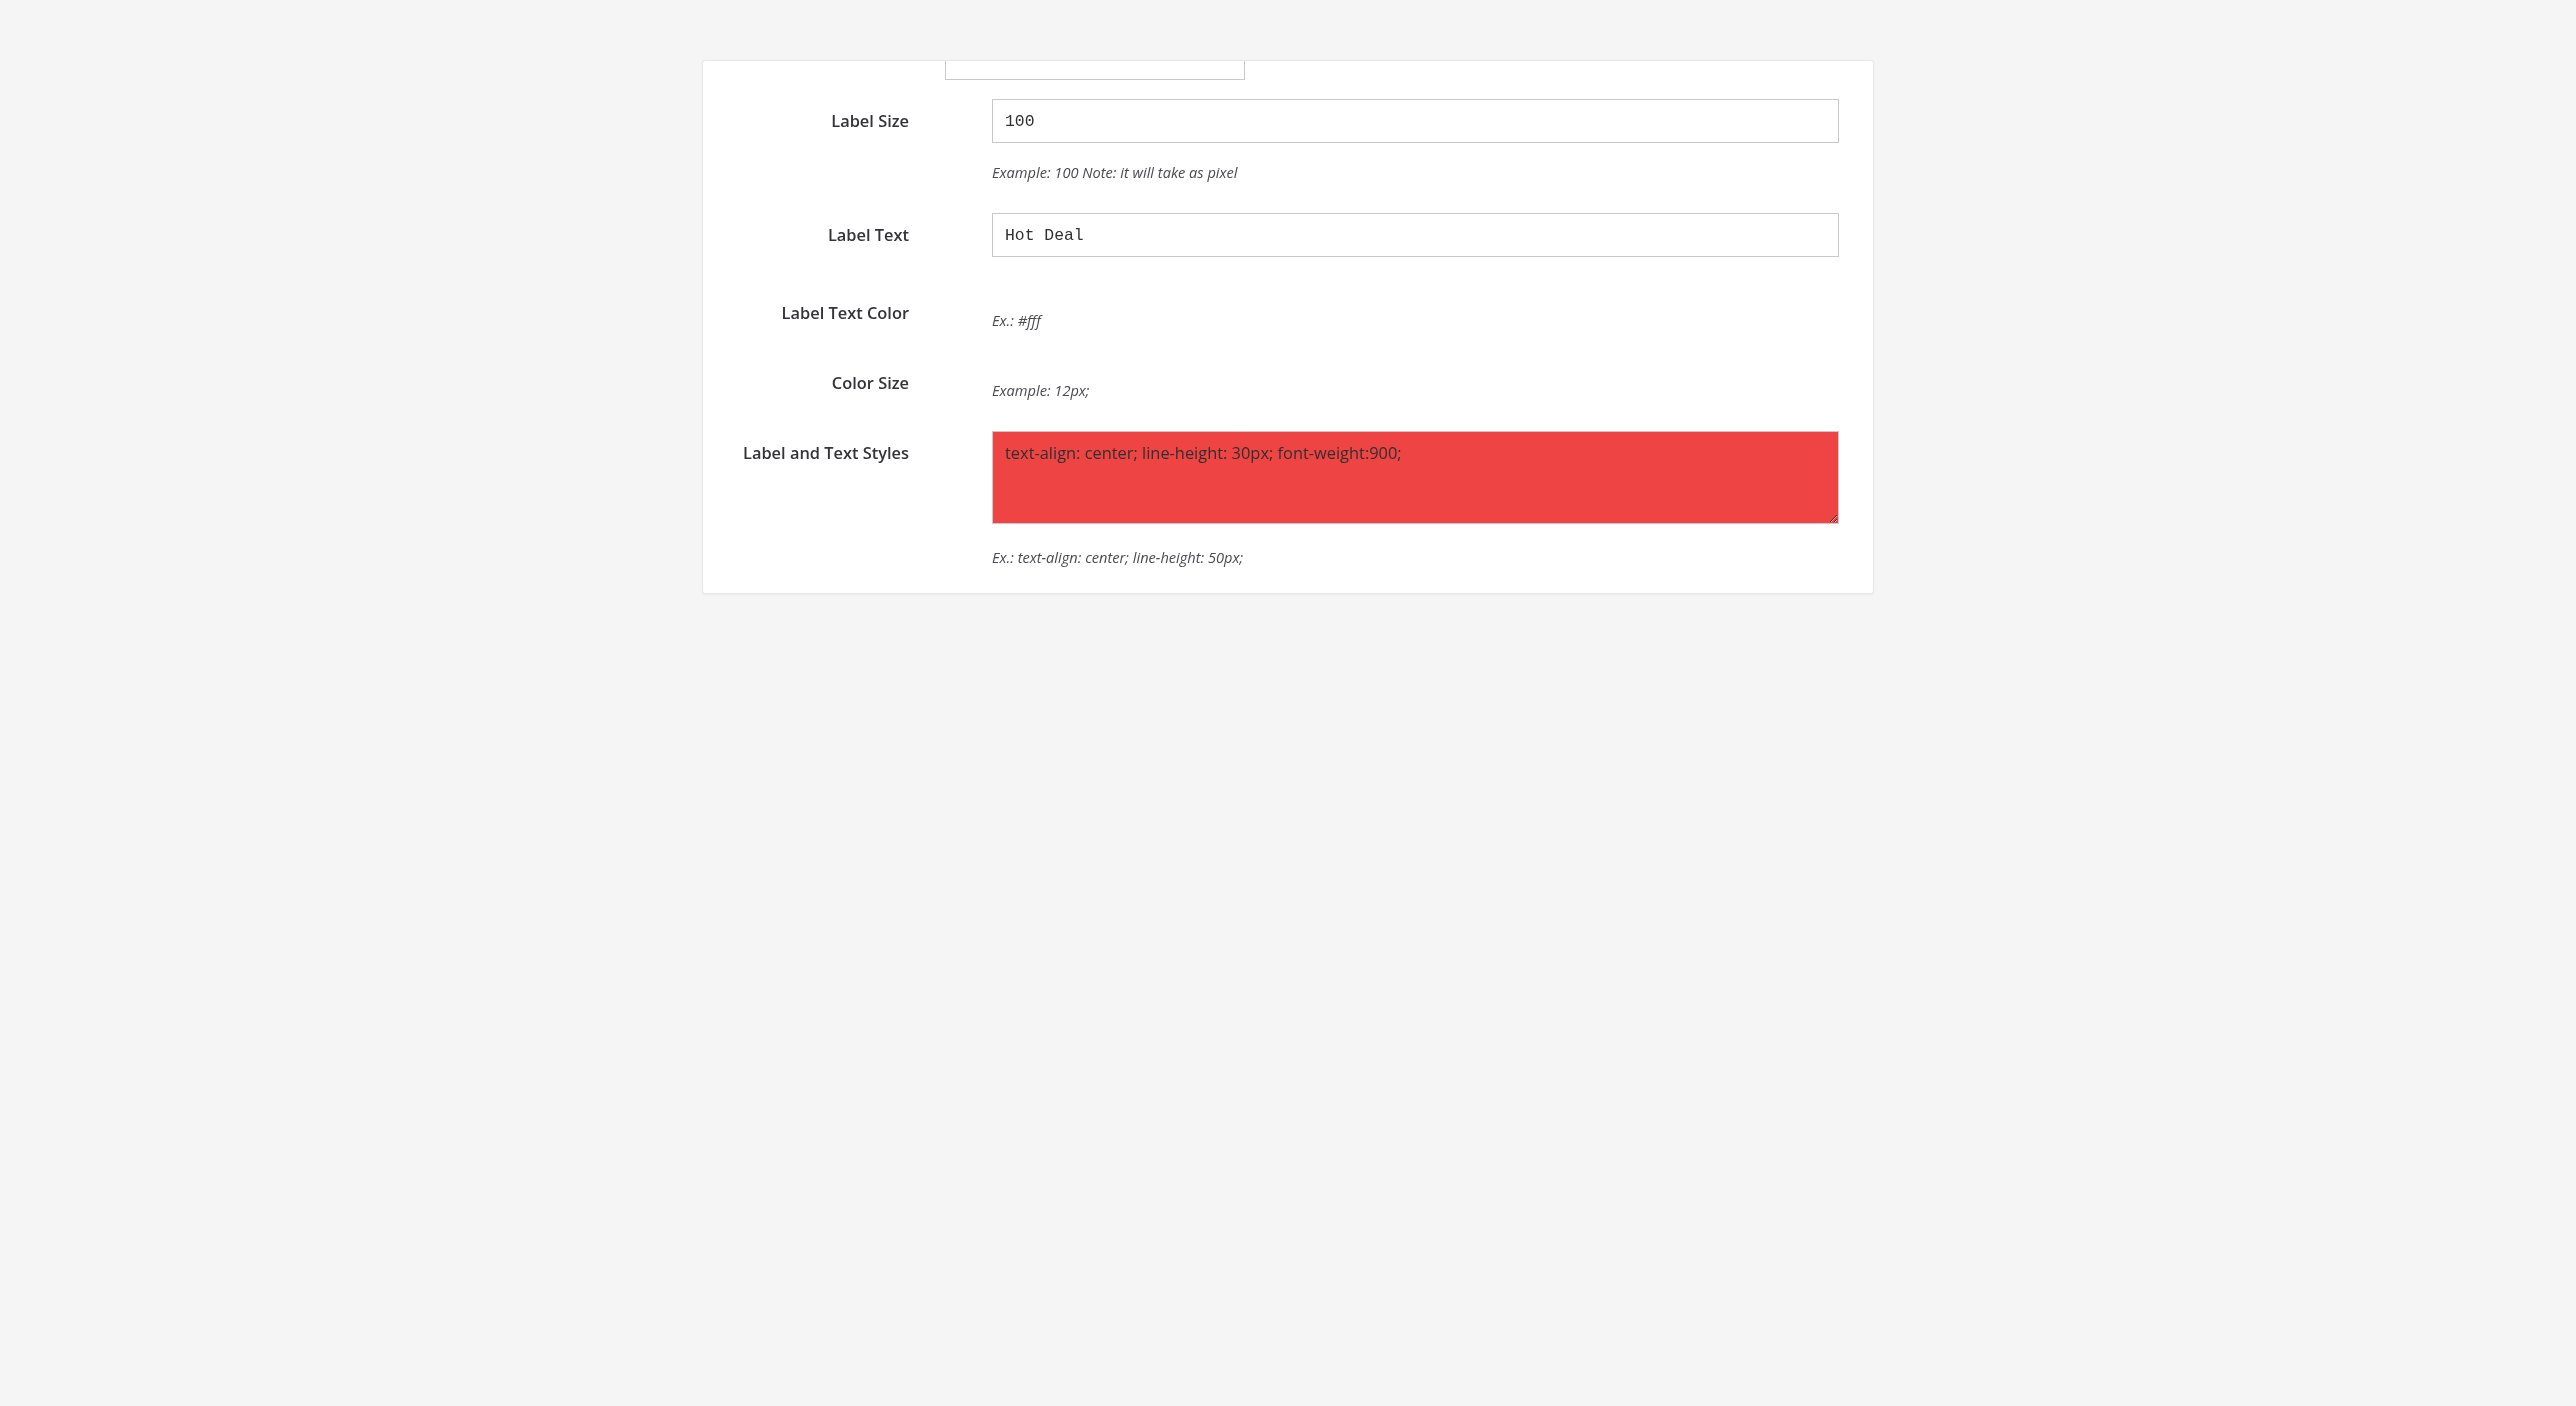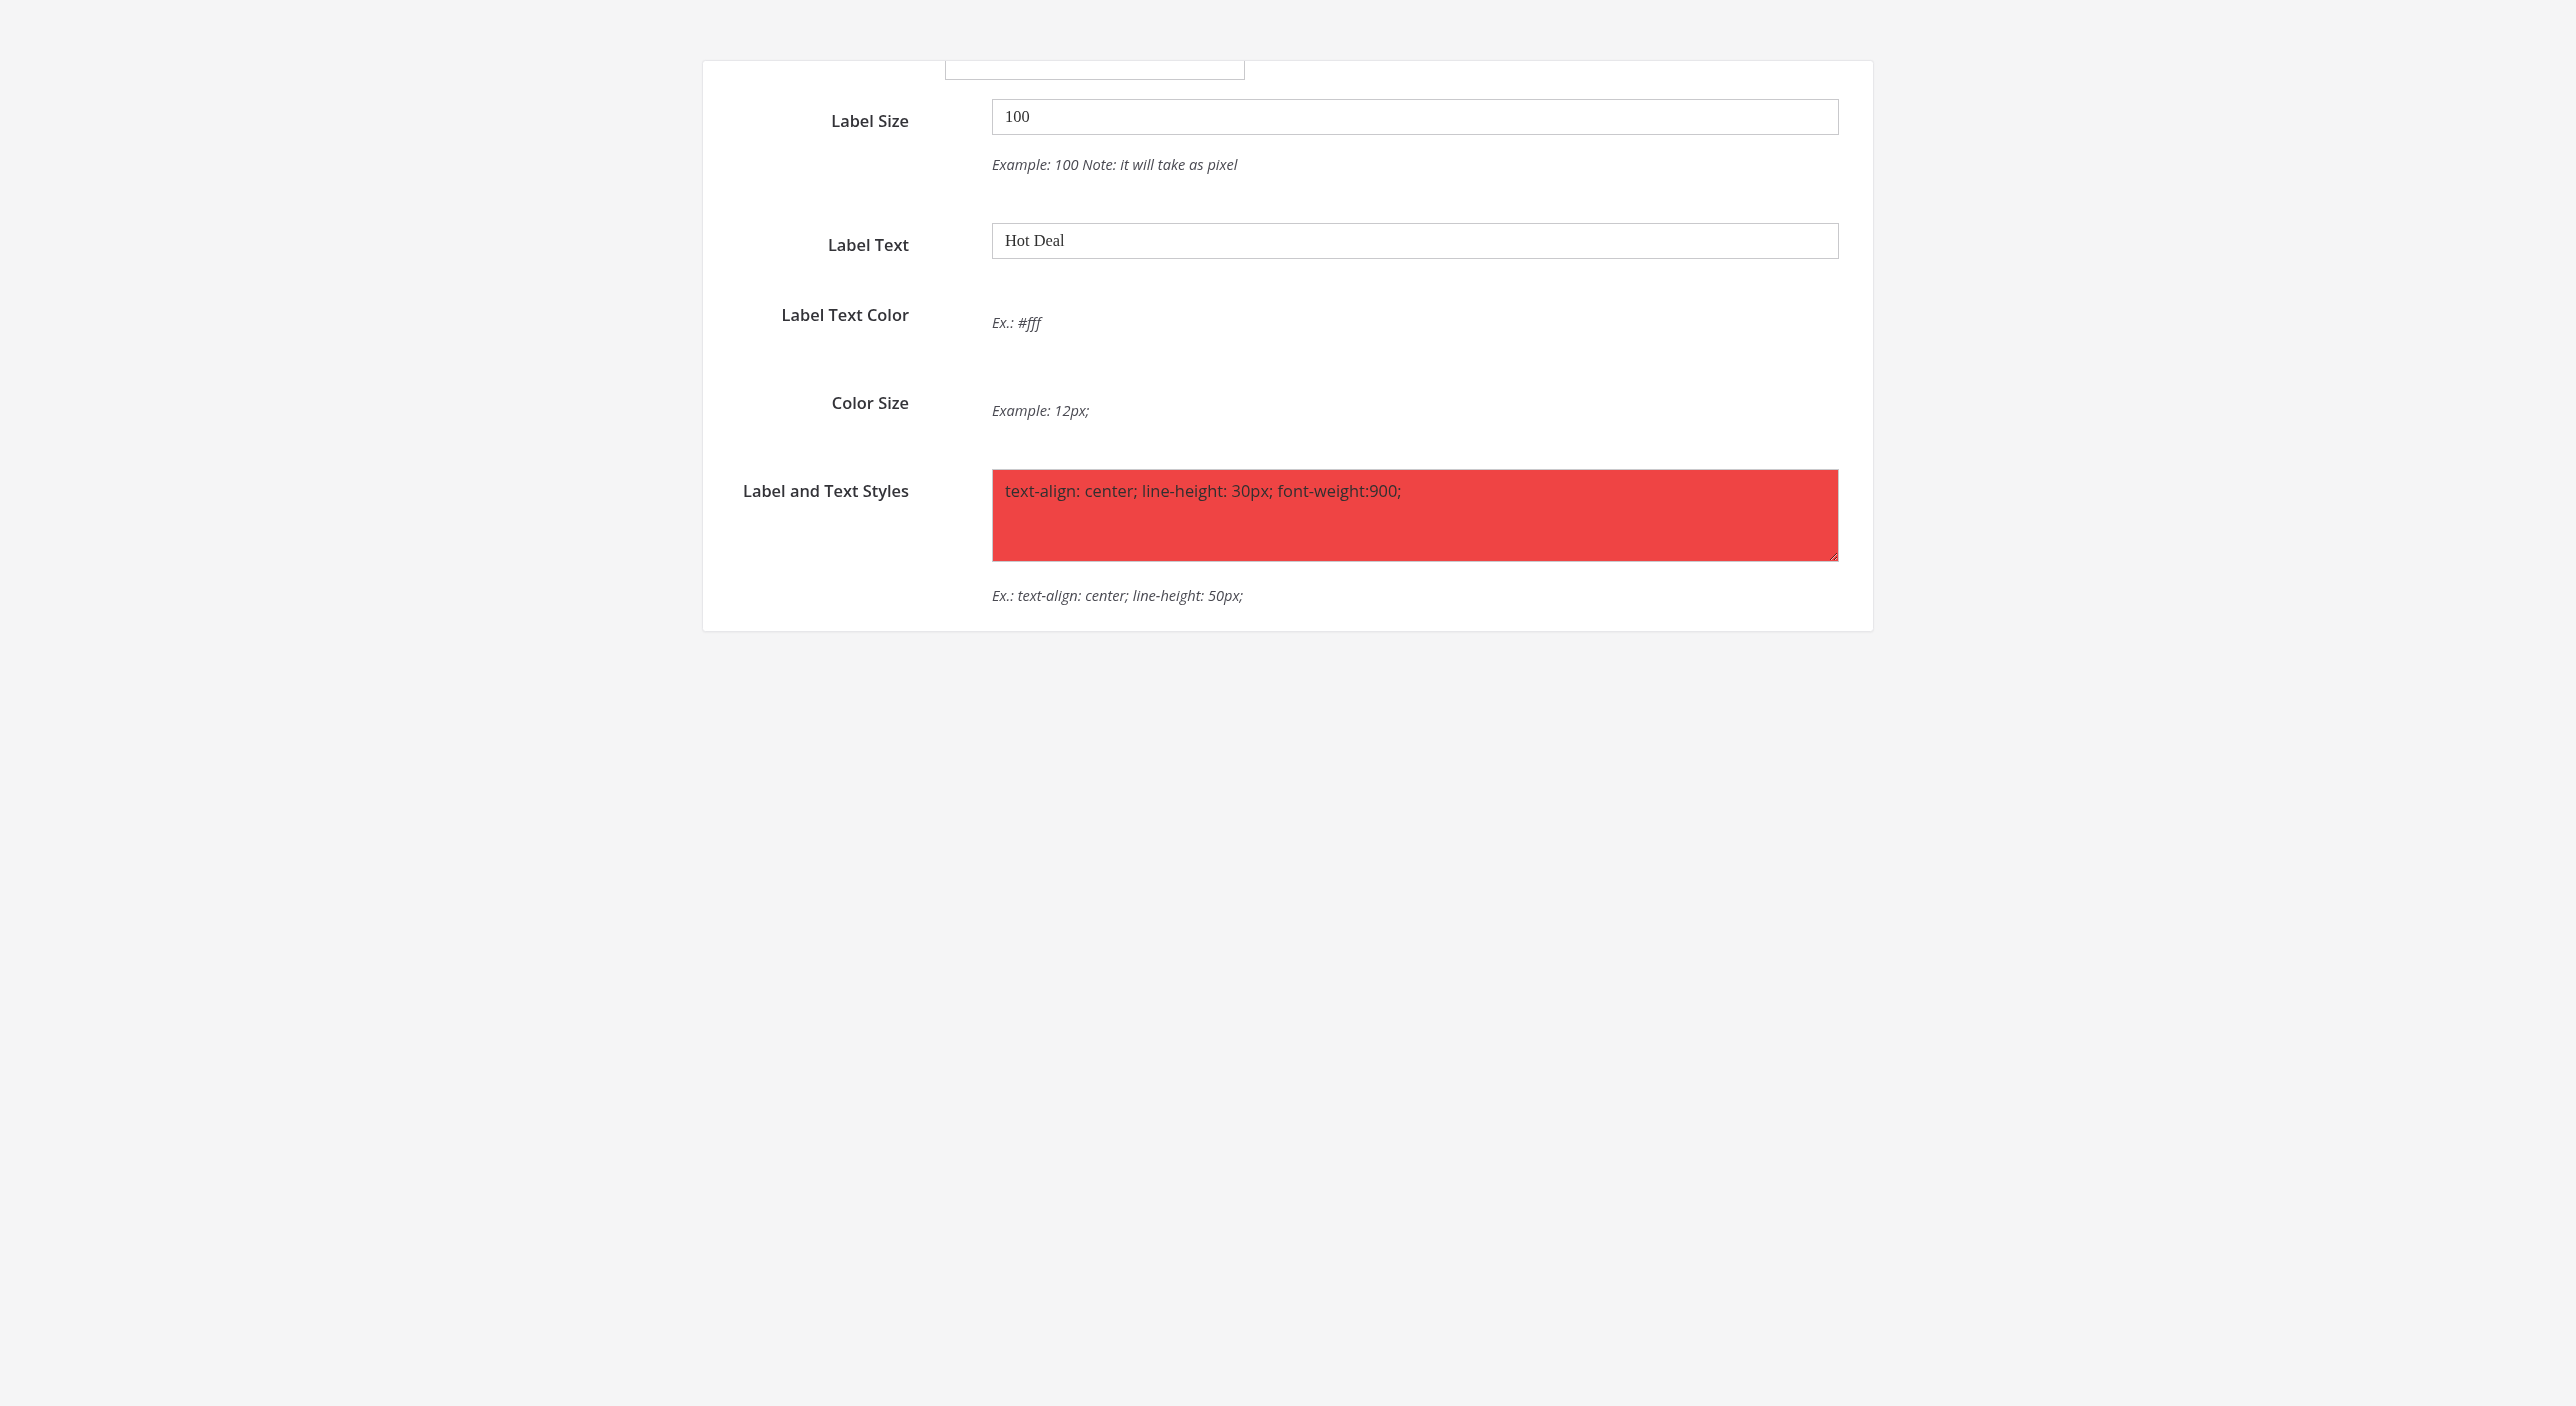--- a/index.html
+++ b/index.html
@@ -59,27 +59,27 @@
       font-size: 16.4px;
     }
 
     .input-col {
       flex: 1 1 auto;
       min-width: 0;
     }
 
     .text-input {
       width: 100%;
-      height: 36px;
+      height: 44px;
       border: 0.9px solid #c9c9cc;
       background: #fff;
       padding: 0 12px;
       font-size: 16.4px;
       color: #303030;
-      font-family: Liberation Serif, serif;
+      font-family: Liberation Mono, monospace;
     }
 
     .textarea-input {
       width: 100%;
       height: 93px;
       border: 0.9px solid #c9c9cc;
       background: #ef4444;
       padding: 10.3px 12px;
       font-size: 16.4px;
       color: #303030;
@@ -93,21 +93,21 @@
       color: #4a4a52;
       font-size: 14.6px;
       font-style: italic;
     }
 
     .row + .row {
       margin-top: 34px;
     }
 
     .row.has-hint + .row {
-      margin-top: 49px;
+      margin-top: 31px;
     }
   </style>
 </head>
 <body>
 
 <div class="panel">
 
   <div class="top-fragment">
     <div class="ghost-input"></div>
   </div>

